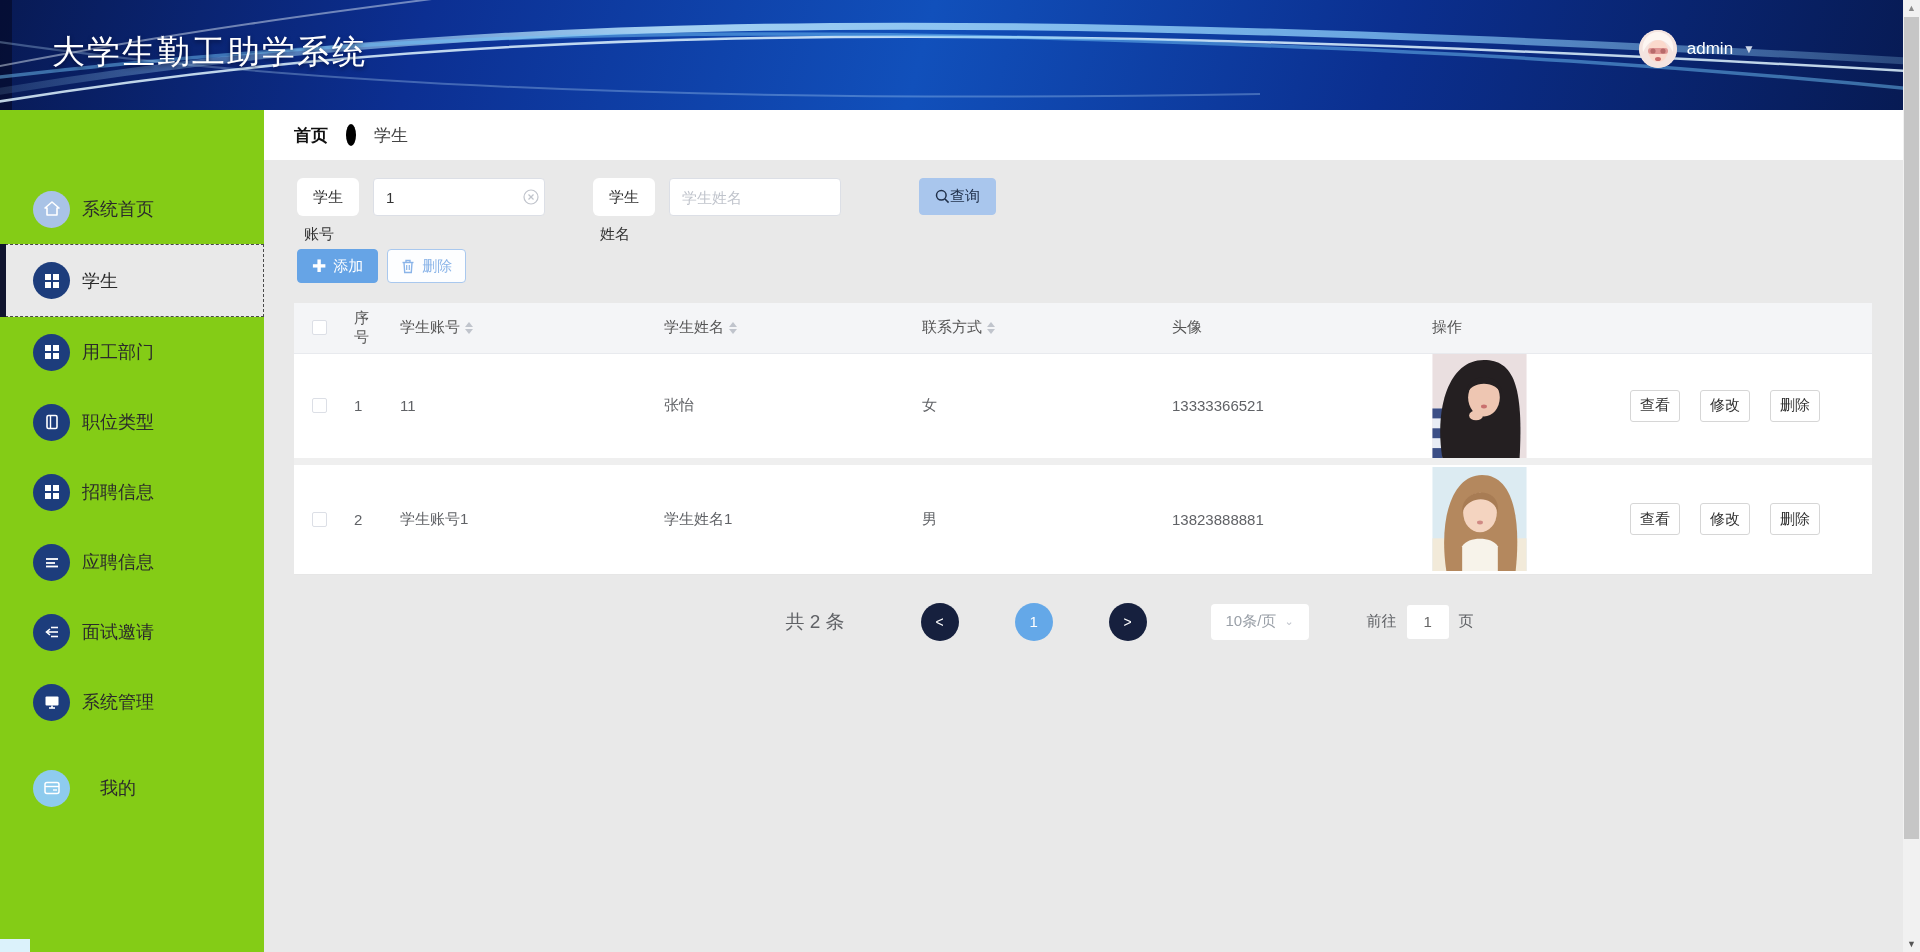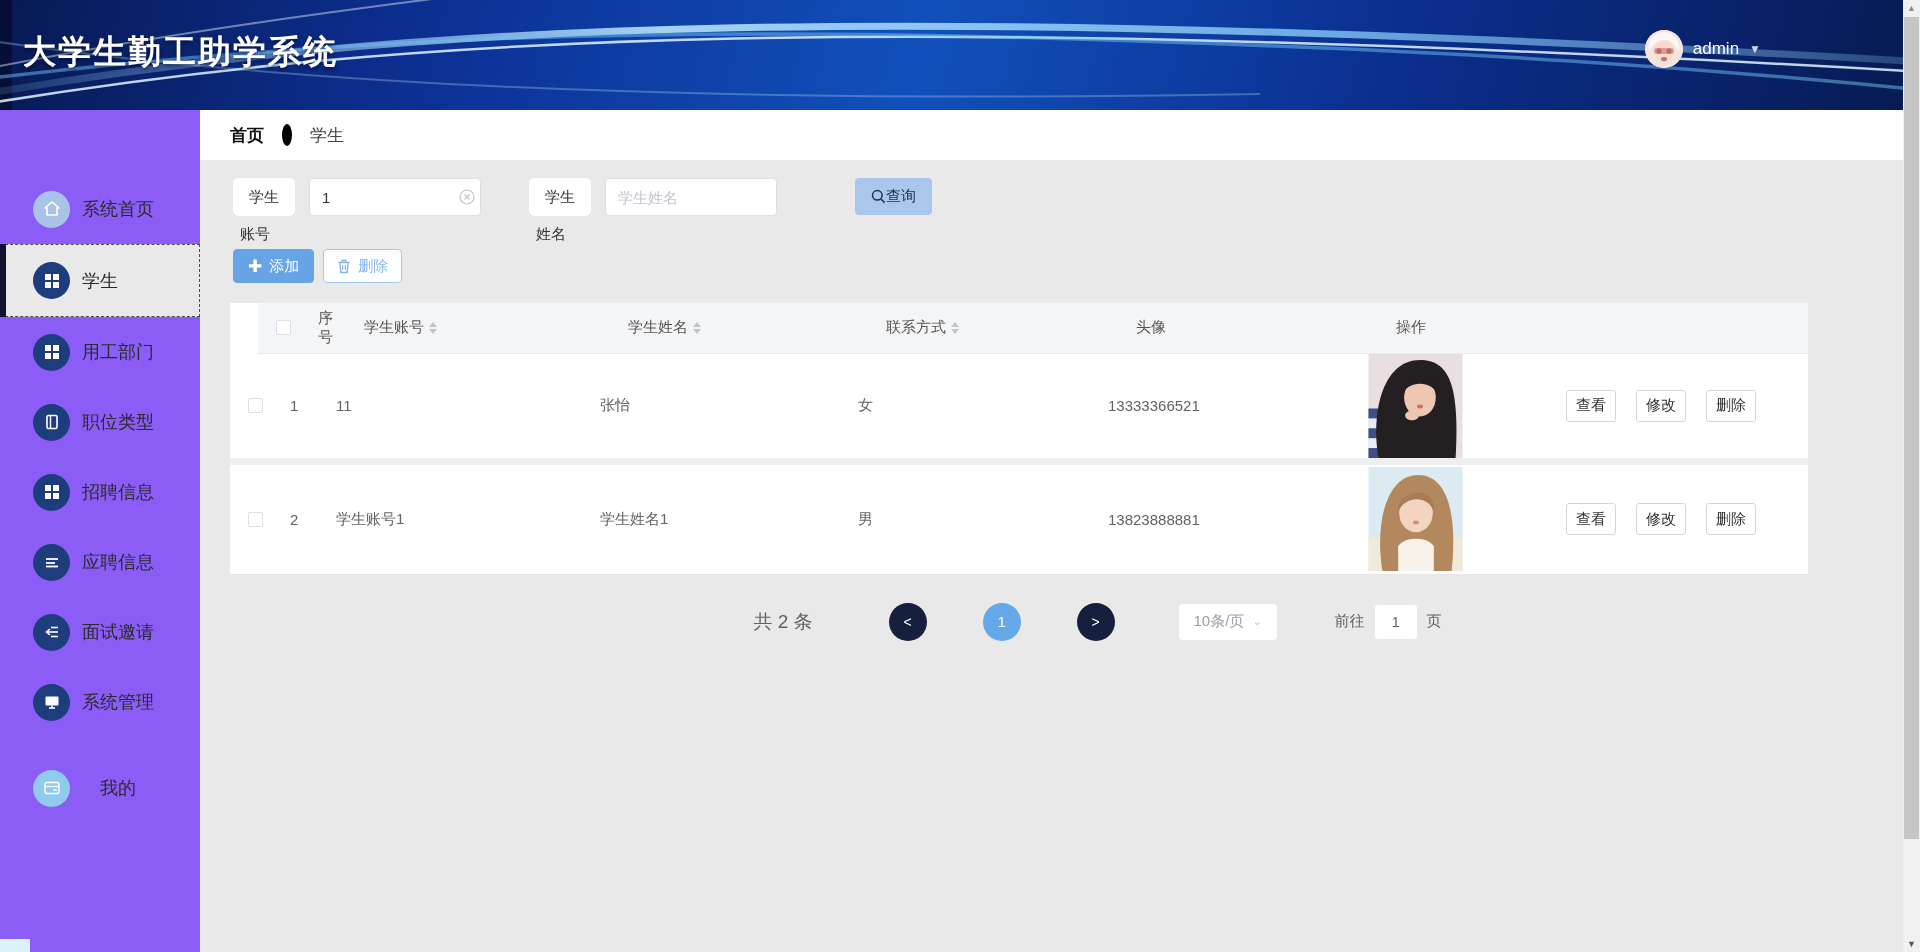--- a/index.html
+++ b/index.html
@@ -5,31 +5,31 @@
   * { margin:0; padding:0; box-sizing:border-box; }
   html,body { width:1920px; height:952px; overflow:hidden; }
   body { font-family:"Liberation Sans","DejaVu Sans",sans-serif; background:#e9e9e9; color:#333; }
   .app { position:relative; width:1920px; height:952px; overflow:hidden; }
 
   
   .app-header { position:relative; height:110px; overflow:hidden;
     background:linear-gradient(105deg,#081a54 0%,#0c2f92 22%,#1150bb 48%,#0b2f8f 72%,#071a52 100%); }
   .app-header::before { content:""; position:absolute; left:0; top:0; width:12px; height:100%; background:rgba(3,6,30,.55); }
   .swoosh { position:absolute; inset:0; width:100%; height:100%; }
-  .app-title { position:absolute; left:23px; top:30px; font-size:33px; font-weight:bold; color:#fff;
+  .app-title { position:absolute; left:52px; top:30px; font-size:33px; font-weight:normal; color:#fff;
     letter-spacing:2px; text-shadow:0 2px 4px rgba(0,0,20,.55); }
-  .user-menu { position:absolute; right:159px; top:30px; display:flex; align-items:center; gap:10px; cursor:pointer; }
+  .user-menu { position:absolute; right:165px; top:30px; display:flex; align-items:center; gap:10px; cursor:pointer; }
   .avatar { width:38px; height:38px; border-radius:50%; overflow:hidden; background:#f3e0de; flex:0 0 auto; }
   .avatar svg { display:block; }
   .username { color:#fff; font-size:17px; }
   .user-caret { color:#cfd8e8; font-size:12px; }
 
   
   .app-body { display:flex; height:842px; }
-  .sidebar { width:200px; background:#8b5cf6; padding-top:64px; flex:0 0 auto; }
+  .sidebar { width:264px; background:#84cc16; padding-top:64px; flex:0 0 auto; }
   .side-item { display:flex; align-items:center; gap:12px; height:70px; padding-left:33px; cursor:pointer; }
   .side-item.active { background:#e9e9e9; border:1px dashed #4a4a4a; border-left:none; position:relative; height:73px; }
   .side-item.active::before { content:""; position:absolute; left:0; top:-1px; bottom:-1px; width:6px; background:#10142e; }
   .side-item.last { margin-top:16px;gap:30px; }
   .icircle { width:37px; height:37px; border-radius:50%; background:#1d3d7c; display:flex; align-items:center; justify-content:center; flex:0 0 auto; }
   .icircle.light { background:#a9c3e6; }
   .icircle.sky { background:#8ecbee; }
   .side-label { font-size:18px; color:#2b2b2b; }
 
   .main { flex:1; display:flex; flex-direction:column; }
@@ -58,21 +58,21 @@
   .toolbar { display:flex; gap:9px; padding-left:33px; margin-top:5px; }
   .btn-add { height:34px; padding:0 14px; background:#66a4e6; border:1px solid #66a4e6; border-radius:4px;
     color:#fff; font-size:15px; display:flex; align-items:center; gap:7px; cursor:pointer; font-family:inherit; }
   .btn-add .plus { font-size:17px; font-weight:bold; line-height:1; }
   .btn-del { height:34px; padding:0 13px; background:#fdfeff; border:1px solid #a9c8ee; border-radius:4px;
     color:#8ab4e8; font-size:15px; display:flex; align-items:center; gap:7px; cursor:pointer; font-family:inherit; }
 
   
   .table { width:1578px; margin:20px 0 0 30px; background:#fff; font-size:15px; color:#606266; }
   .trow { display:grid; grid-template-columns:50px 46px 264px 258px 250px 260px 198px 1fr; align-items:center; }
-  .thead { background:#f4f5f7; color:#555; min-height:46px; border-bottom:1px solid #e8eaee;margin-left:28px; }
+  .thead { background:#f4f5f7; color:#555; min-height:46px; border-bottom:1px solid #e8eaee; }
   .th { display:flex; align-items:center; padding:6px 0 6px 10px; line-height:1.25; }
   .th-seq span { display:inline-block; width:1.05em; }
   .cell { padding-left:10px; }
   .c-center { display:flex; justify-content:center; padding-left:0; }
   .checkbox { width:15px; height:15px; border:1px solid #dcdfe6; border-radius:2px; background:#fff; cursor:pointer; }
   .sorter { display:inline-flex; flex-direction:column; margin-left:5px; cursor:pointer; }
   .sorter i { display:block; width:0; height:0; border-left:4px solid transparent; border-right:4px solid transparent; }
   .sorter .up { border-bottom:5px solid #c0c4cc; margin-bottom:2px; }
   .sorter .down { border-top:5px solid #c0c4cc; }
   .tbody-row { min-height:110px; background:#fff; }

